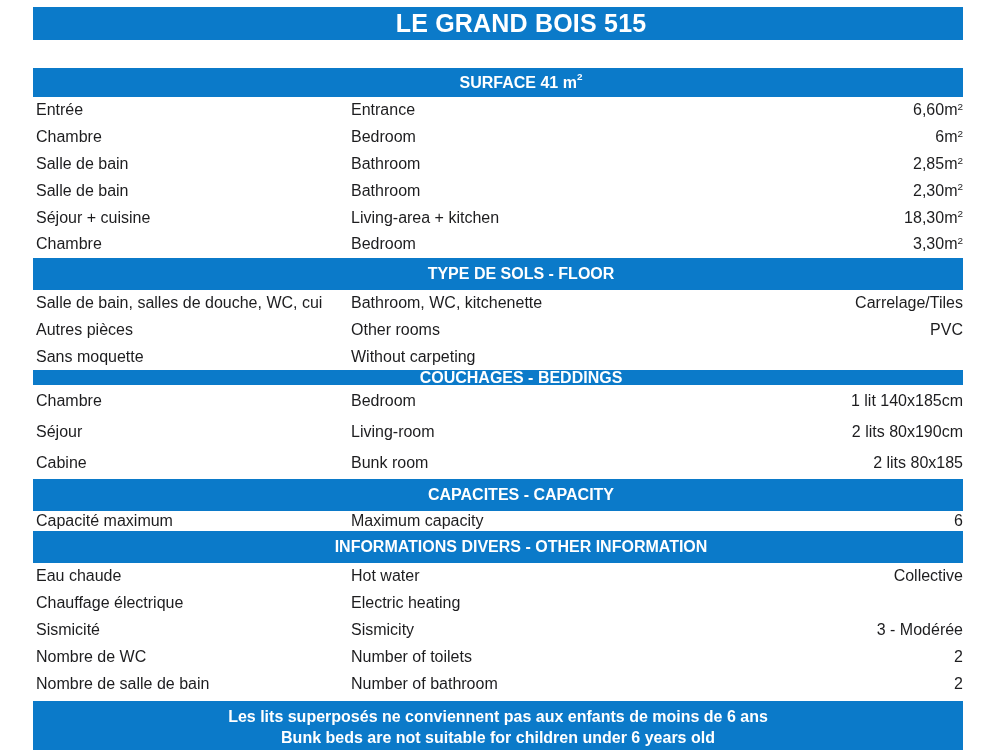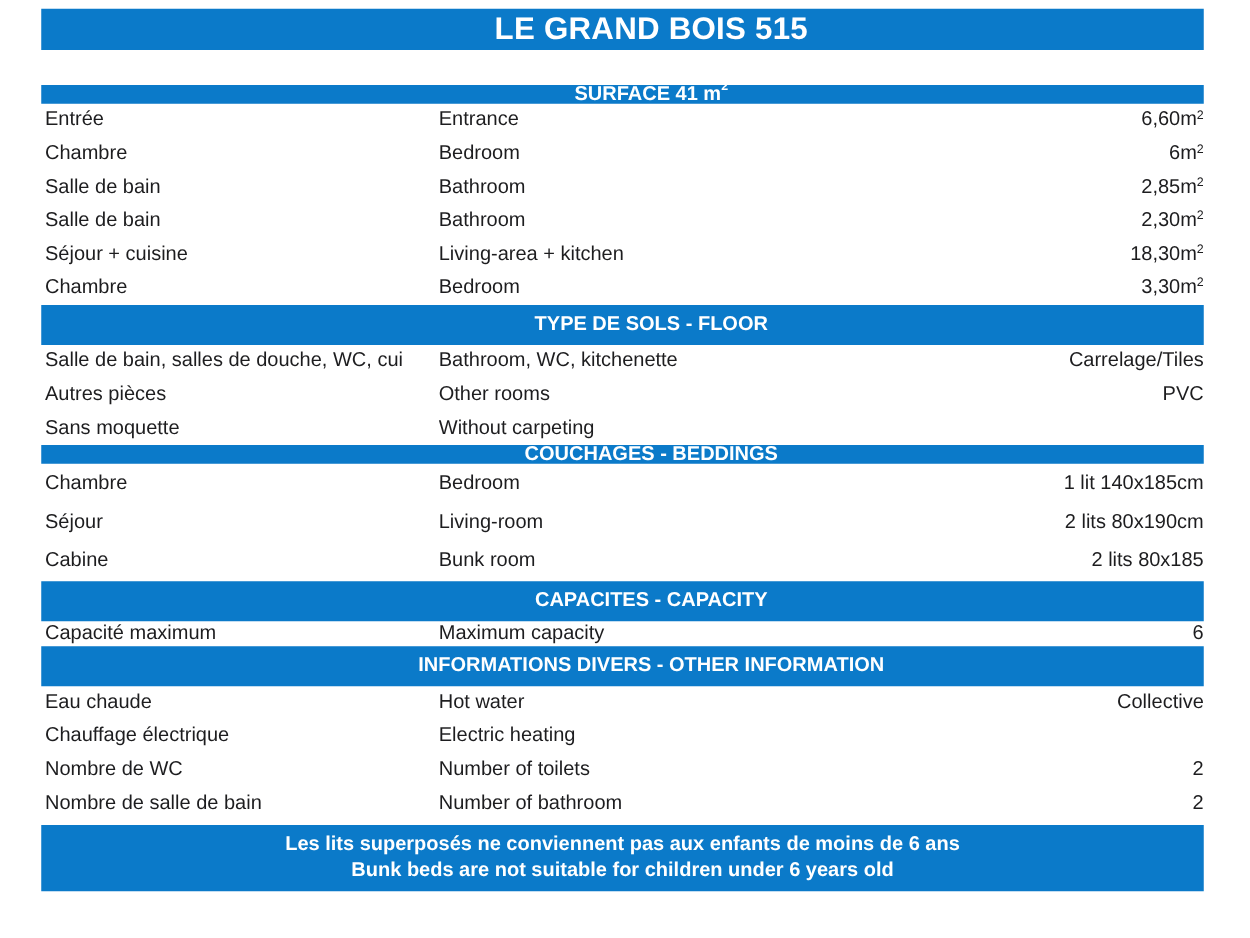--- a/index.html
+++ b/index.html
@@ -33,21 +33,21 @@
   .title-bar {
     height: 33px;
     font-size: 25px;
     margin-bottom: 28px;
     letter-spacing: 0.2px;
   }
   .section-header {
     height: 32px;
     font-size: 16px;
   }
-  .sec-0 .section-header { height: 15px; }
+  .sec-0 .section-header { height: 29px; }
   .sec-2 .section-header { height: 15px; }
   .row {
     display: flex;
     align-items: center;
     height: 26.8px;
     font-size: 16px;
     color: var(--text-dark);
   }
   .sec-2 .row { height: 31.3px; }
   .sec-3 .row { height: 20px; }
@@ -196,20 +196,25 @@
     <div class="cell cell-en">Hot water</div>
     <div class="cell cell-val">Collective</div>
   </div>
 
   <div class="row">
     <div class="cell cell-fr">Chauffage électrique</div>
     <div class="cell cell-en">Electric heating</div>
     <div class="cell cell-val"></div>
   </div>
 
+  <div class="row">
+    <div class="cell cell-fr">Sismicité</div>
+    <div class="cell cell-en">Sismicity</div>
+    <div class="cell cell-val">3 - Modérée</div>
+  </div>
 
   <div class="row">
     <div class="cell cell-fr">Nombre de WC</div>
     <div class="cell cell-en">Number of toilets</div>
     <div class="cell cell-val">2</div>
   </div>
 
   <div class="row">
     <div class="cell cell-fr">Nombre de salle de bain</div>
     <div class="cell cell-en">Number of bathroom</div>

